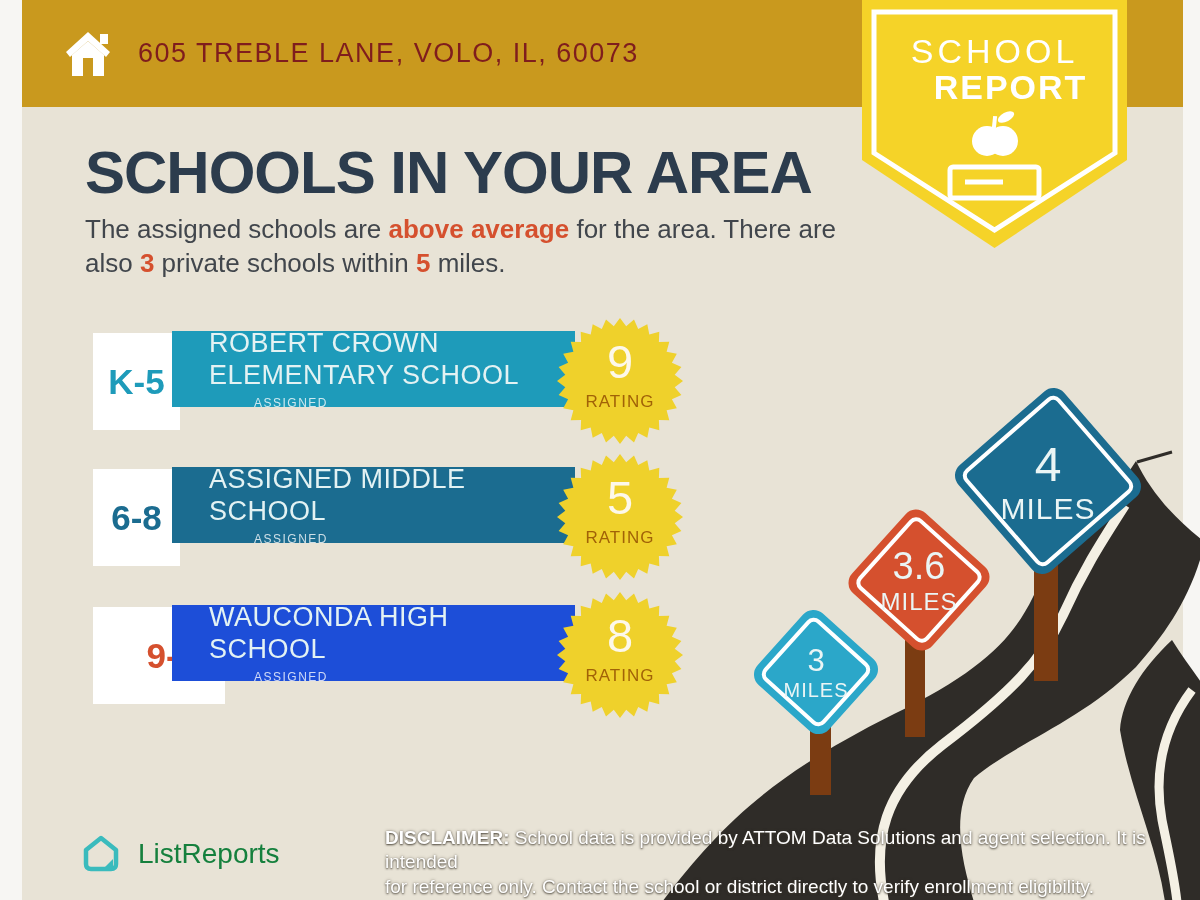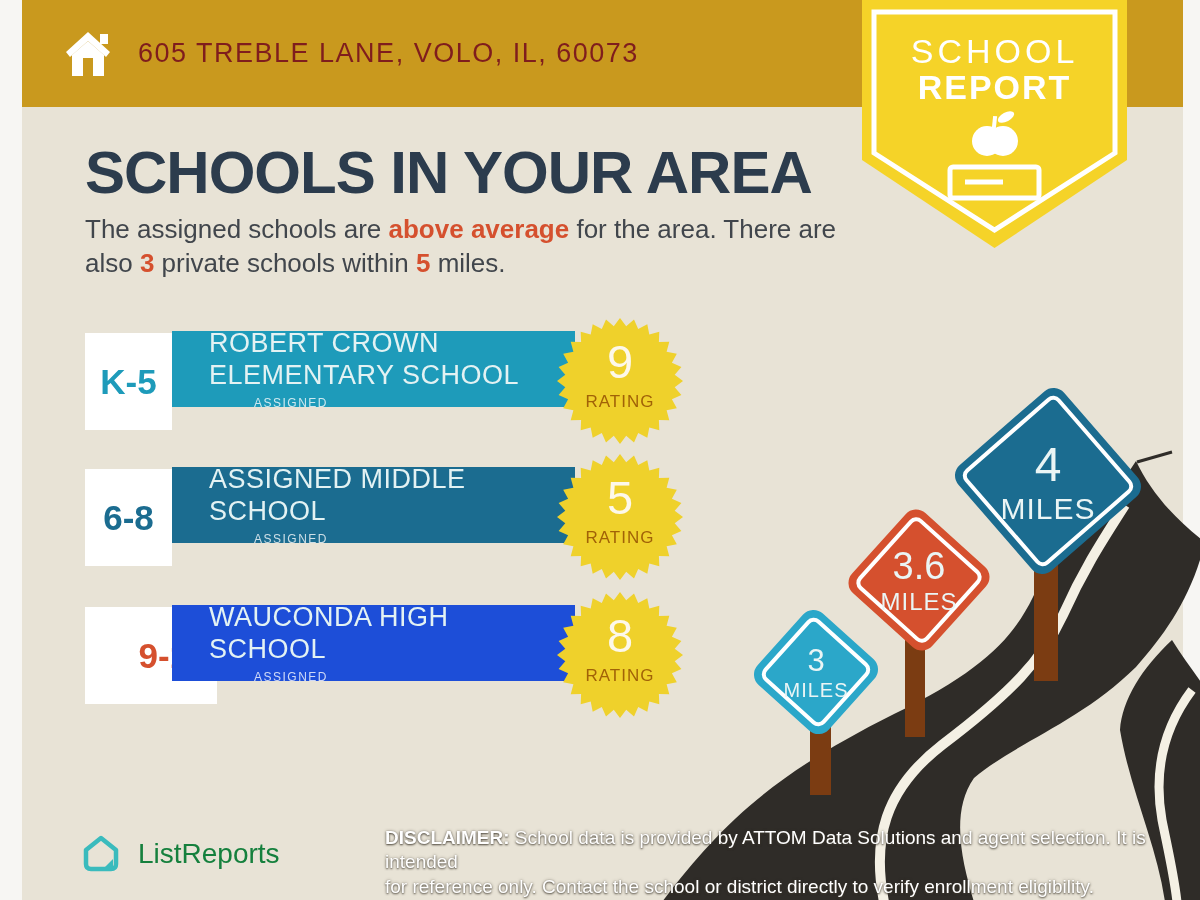--- a/index.html
+++ b/index.html
@@ -10,34 +10,34 @@
   
   .topbar{position:absolute;left:0;top:0;width:100%;height:107px;background:#c9991e;
           display:flex;align-items:center;z-index:2;}
   .topbar .home-ic{margin-left:38px;flex:0 0 auto;}
   .address{color:#7f1d1d;font-size:27px;letter-spacing:1.5px;margin-left:22px;font-weight:500;}
 
   
   .badge{position:absolute;left:840px;top:0;width:265px;height:250px;z-index:3;}
   .badge .btxt{position:absolute;width:100%;text-align:center;color:#ffffff;}
   .badge .b1{top:32px;font-size:34px;font-weight:300;letter-spacing:4px;}
-  .badge .b2{top:68px;font-size:34px;font-weight:800;letter-spacing:2px;}
+  .badge .b2{top:68px;font-size:34px;font-weight:800;letter-spacing:2px;margin-left:16px;}
 
   
   .title{position:absolute;left:63px;top:138px;font-size:60px;font-weight:800;
          color:#2c3c4d;letter-spacing:-1px;z-index:2;}
   .intro{position:absolute;left:63px;top:212px;width:820px;font-size:26px;line-height:1.32;
          color:#41464c;z-index:2;}
   .intro span{white-space:pre-wrap;}
   .intro .hl{color:#d5502e;font-weight:bold;}
 
   
   .srow{position:absolute;left:63px;width:620px;height:102px;z-index:2;}
   .srow.r0{top:331px;} .srow.r1{top:467px;} .srow.r2{top:605px;}
-  .gradebox{position:absolute;left:0;top:2px;width:87px;height:97px;background:#ffffff;
+  .gradebox{position:absolute;left:8px;top:2px;width:87px;height:97px;background:#ffffff;
             display:flex;align-items:center;justify-content:center;font-size:35px;font-weight:bold;}
   .bar{position:absolute;left:87px;top:0;width:403px;height:76px;display:flex;
        flex-direction:column;justify-content:center;padding-left:37px;box-sizing:border-box;}
   .sname{font-size:27px;line-height:1.16;color:#e3f2f3;font-weight:500;letter-spacing:.5px;}
   .sstatus{font-size:12px;color:rgba(255,255,255,.78);letter-spacing:1.5px;margin-top:5px;font-weight:400;margin-left:45px;}
   .r0 .gradebox{color:#1e9bba;} .r0 .bar{background:#1e9bba;}
   .r1 .gradebox{color:#1b6c90;} .r1 .bar{background:#1b6c90;}
   .r2 .gradebox{color:#d5502e;padding-left:45px;} .r2 .bar{background:#1d4ed8;justify-content:center;}
   .burst{position:absolute;left:472px;top:-13px;width:126px;height:126px;}
   .burst svg{position:absolute;left:0;top:0;}

